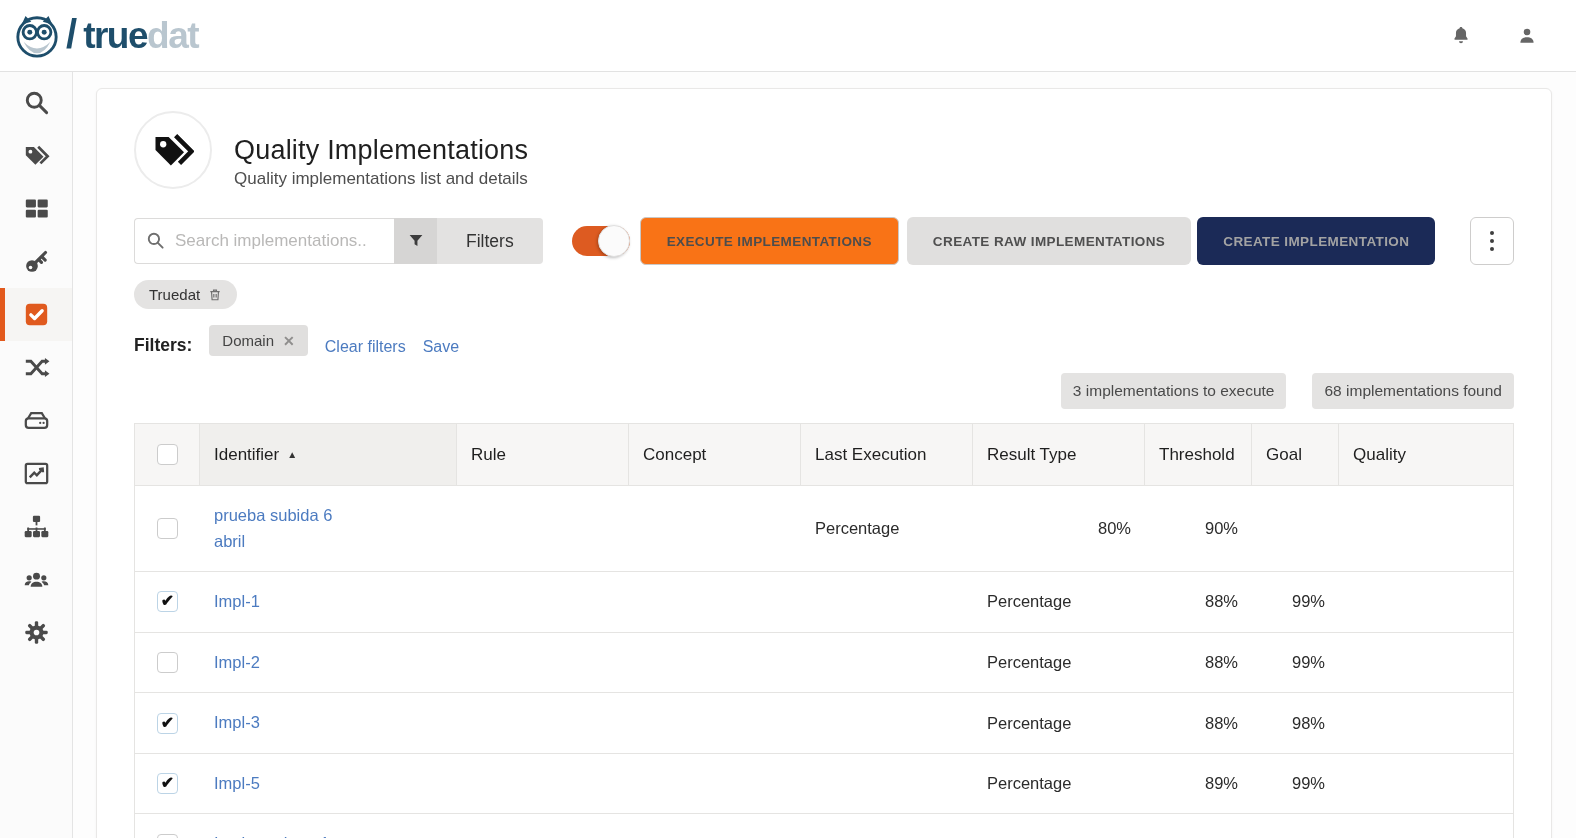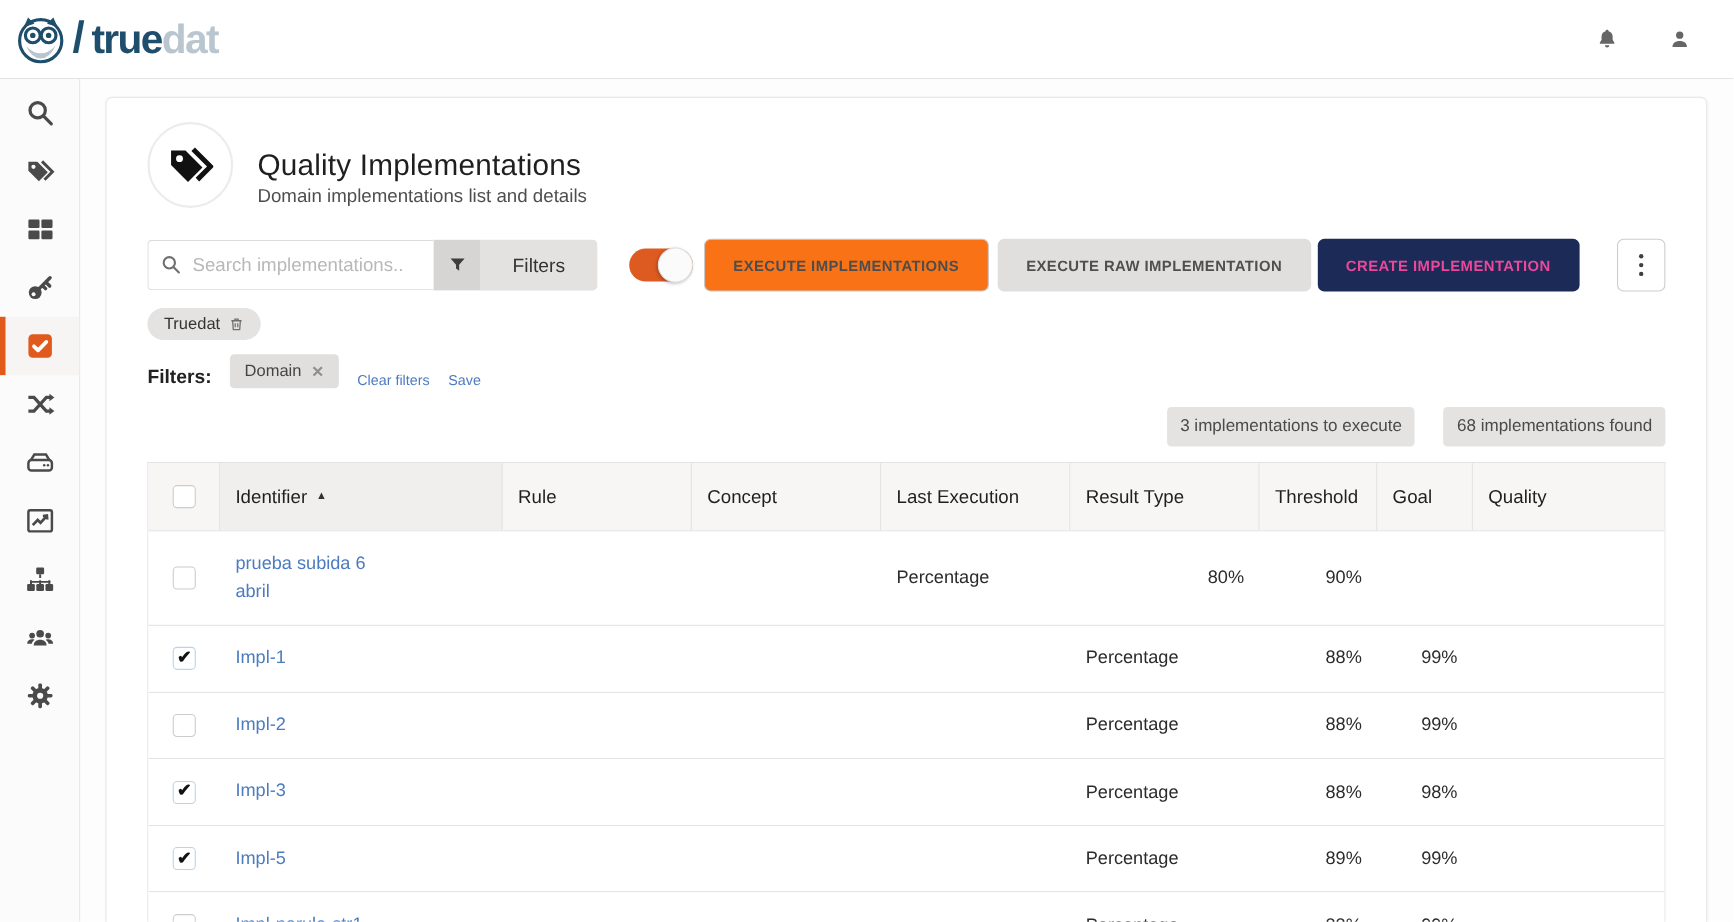--- a/index.html
+++ b/index.html
@@ -56,36 +56,36 @@
 
   .toggle { margin-left:29px; width:58px; height:30px; border-radius:15px; background:#dd5b21;
     position:relative; cursor:pointer; flex:0 0 auto; }
   .toggle-knob { position:absolute; right:0px; top:-1px; width:32px; height:32px; border-radius:50%;
     background:#fbfbfb; border:1px solid #e0e0e0; box-shadow:-1px 1px 3px rgba(0,0,0,.25); }
 
   .btn { height:48px; border-radius:6px; font-size:13.5px; font-weight:700; letter-spacing:.4px;
     font-family:inherit; cursor:pointer; padding:0 26px; white-space:nowrap; }
   .btn-outline { background:#f97316; border:1px solid #c9c8c7; color:#4d4d4d; margin-left:10px; }
   .btn-gray { background:#e0dfde; border:none; color:#4f4f4f; margin-left:8px; }
-  .btn-navy { background:#1b2a57; border:none; color:#ec4899; margin-left:6px; }
+  .btn-navy { background:#1b2a57; border:none; color:#a3a3a3; margin-left:6px; }
   .kebab-btn { margin-left:auto; width:44px; height:48px; background:#fff; border:1px solid #cecdcc;
     border-radius:6px; cursor:pointer; display:flex; flex-direction:column; gap:4px;
     align-items:center; justify-content:center; }
   .kebab-btn i { width:4px; height:4px; border-radius:50%; background:#3f3f3f; }
 
   
   .chip-row { margin-top:15px; }
   .pill { display:inline-flex; align-items:center; gap:8px; background:#e4e3e2;
     border-radius:15px; padding:6px 15px; font-size:15px; color:#333; cursor:pointer; }
   .filters-row { margin-top:13px; display:flex; align-items:flex-end; gap:17px; }
   .filters-label { font-size:17.5px; font-weight:700; color:#222; }
   .filter-chip { display:inline-flex; align-items:center; gap:9px; background:#e0dfde;
     border-radius:4px; padding:7px 13px; font-size:15px; color:#444; cursor:pointer; }
   .chip-x { color:#8f8e8d; font-size:14px; font-weight:700; }
-  .link { color:#4c7bc0; font-size:13px; text-decoration:none; cursor:pointer;margin-top:16px; }
+  .link { color:#4c7bc0; font-size:16px; text-decoration:none; cursor:pointer;margin-top:16px; }
 
   
   .badge-row { margin-top:17px; display:flex; justify-content:flex-end; gap:26px; }
   .badge { background:#e4e3e2; border-radius:4px; padding:9px 12px; font-size:15.5px; color:#4a4a4a; }
 
   
   .table { margin-top:14px; border:1px solid #e5e4e2; border-bottom:none; }
   .trow { display:grid;
     grid-template-columns:65px 257px 172px 172px 172px 172px 107px 87px 1fr; }
   .thead { background:#f7f6f5; }
@@ -239,21 +239,21 @@
       <div class="page-head">
         <div class="head-circle">
           <svg width="42" height="42" viewBox="0 0 24 24">
             <path d="M2 4.5h7.5l8.8 8.8-7.5 7.5L2 12z" fill="#111"></path>
             <circle cx="6.4" cy="8.7" r="1.8" fill="#fff"></circle>
             <path d="M13.5 3.8l9 9-6.8 6.8" fill="none" stroke="#111" stroke-width="2.6"></path>
           </svg>
         </div>
         <div>
           <div class="page-title">Quality Implementations</div>
-          <div class="page-sub">Domain implementations list and details</div>
+          <div class="page-sub">Quality implementations list and details</div>
         </div>
       </div>
 
       <div class="toolbar">
         <div class="search-wrap">
           <div class="search-box">
             <svg class="search-glyph" viewBox="0 0 24 24" fill="none" stroke="#6f6f6f" stroke-width="2.4">
               <circle cx="10" cy="10" r="6.5"></circle>
                 <line x1="15" y1="15" x2="21" y2="21" stroke-linecap="round"></line>
             </svg>
@@ -265,21 +265,21 @@
             </svg>
           </button>
           <button class="filters-btn">Filters</button>
         </div>
 
         <div class="toggle">
           <div class="toggle-knob"></div>
         </div>
 
         <button class="btn btn-outline">EXECUTE IMPLEMENTATIONS</button>
-        <button class="btn btn-gray">EXECUTE RAW IMPLEMENTATION</button>
+        <button class="btn btn-gray">CREATE RAW IMPLEMENTATIONS</button>
         <button class="btn btn-navy">CREATE IMPLEMENTATION</button>
         <button class="kebab-btn">
           <i></i>
             <i></i>
             <i></i>
         </button>
       </div>
 
       <div class="chip-row">
         <span class="pill">

